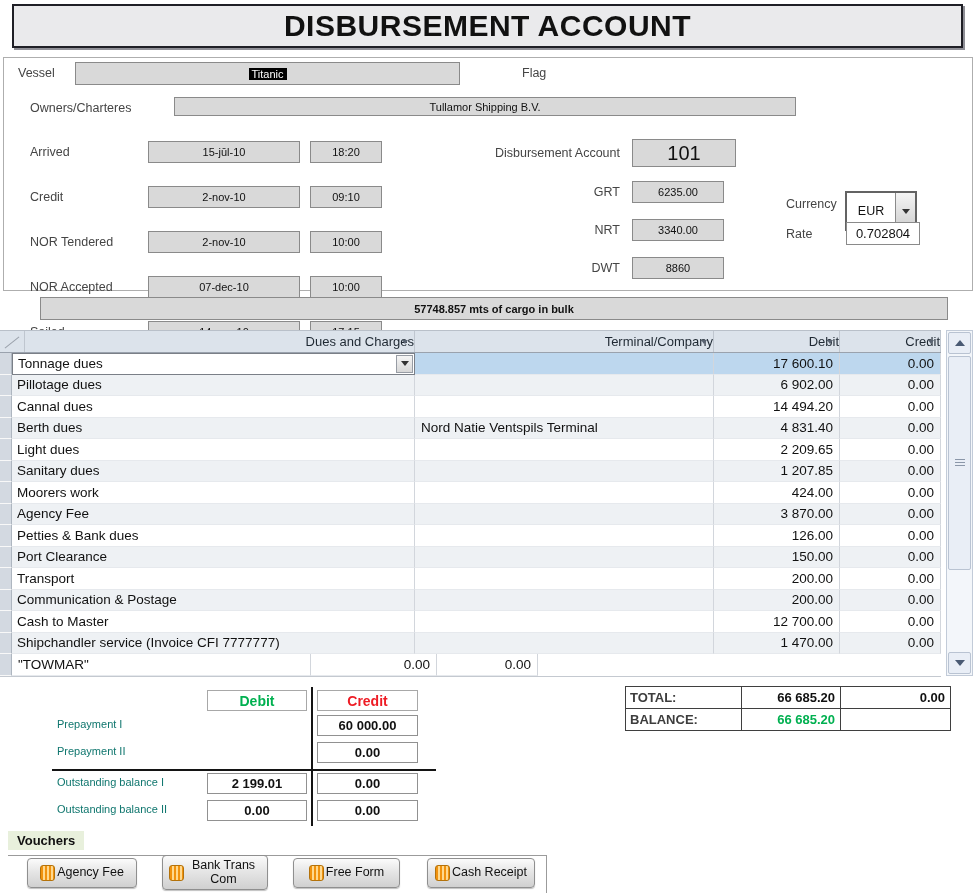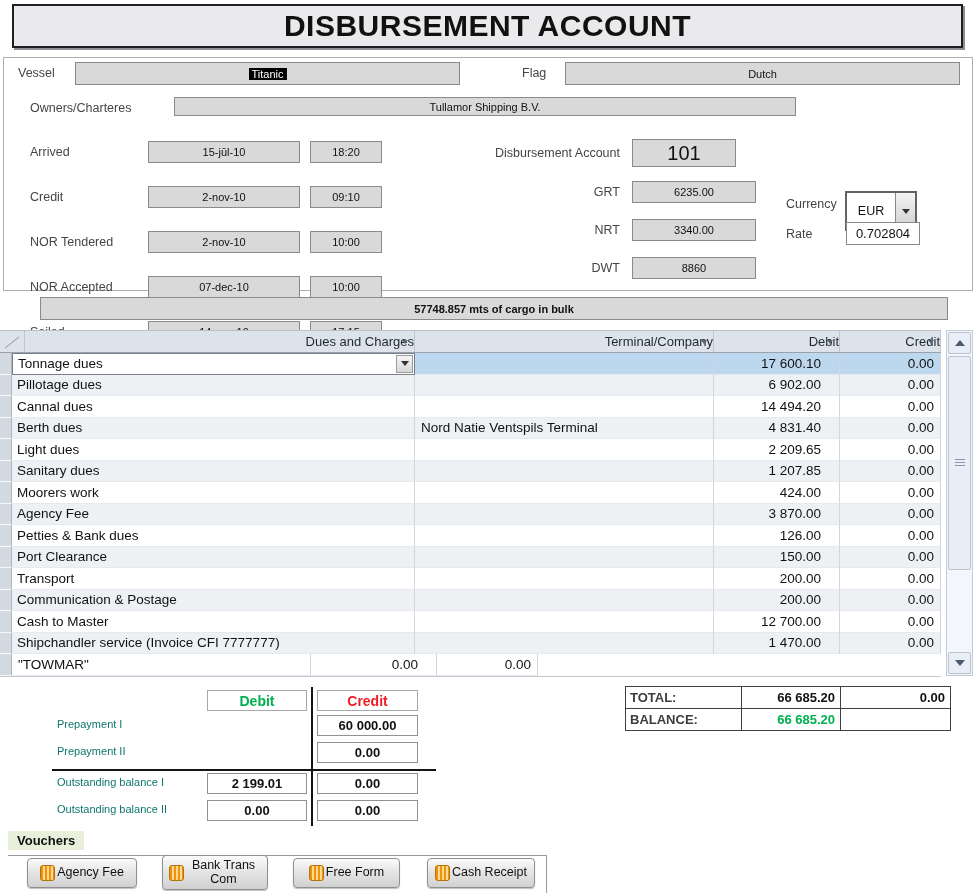--- a/index.html
+++ b/index.html
@@ -28,21 +28,21 @@
   .drow{position:relative;height:26px;margin-bottom:19px;width:460px}
   .drow .lbl{left:30px;top:4px}
   .drow .dbox{left:148px;top:0;width:152px;height:22px}
   .drow .tbox{left:310px;top:0;width:72px;height:22px}
 
   .da-label{left:440px;top:146px;width:180px;text-align:right}
   .da-box{left:632px;top:139px;width:104px;height:28px;font-size:20px}
   .ton-rows{position:absolute;left:0;top:181px}
   .tonrow{position:relative;height:22px;margin-bottom:16px;width:740px}
   .tonrow .lbl{left:440px;top:4px;width:180px;text-align:right}
-  .tonrow .gbox{left:632px;top:0;width:124px;height:22px}
+  .tonrow .gbox{left:632px;top:0;width:92px;height:22px}
 
   .cur-label{left:786px;top:197px}
   .combo{position:absolute;left:845px;top:191px;width:72px;height:40px;border:2px solid #636363;background:#fff;display:flex}
   .combo-val{flex:1;display:flex;align-items:center;justify-content:center;font-size:12.5px}
   .combo-dd{width:20px;background:linear-gradient(#f4f4f4,#cfcfcf);border-left:1px solid #8a8a8a;
     display:flex;align-items:center;justify-content:center}
   .arr-down{width:0;height:0;border-left:4px solid transparent;border-right:4px solid transparent;border-top:5px solid #333}
   .rate-label{left:786px;top:227px}
   .rate-box{left:846px;top:222px;width:74px;height:23px;font-size:13px}
 
@@ -60,21 +60,21 @@
   .diag{position:absolute;left:3px;top:11px;width:18px;height:1px;background:#9aa1ab;transform:rotate(-38deg)}
 
   .tbl-body{position:absolute;left:0;top:353px;width:941px;border-bottom:1px solid #c4c9d0}
   .trow{display:flex;height:21.53px;background:#fff}
   .trow.band{background:var(--band-row)}
   .trow .c{border-right:1px solid #d2d6dc;border-bottom:1px solid #e6e9ed;font-size:13.5px;
     display:flex;align-items:center;overflow:hidden;white-space:nowrap}
   .c.rowhdr{width:12px;background:#d3d9e1;border-right:1px solid #aeb6c0;border-bottom:1px solid #f8f8f8}
   .c.dues{width:403px;padding-left:5px;position:relative}
   .c.term{width:299px;padding-left:6px}
-  .c.debit{width:126px;justify-content:flex-end;padding-right:18px}
+  .c.debit{width:126px;justify-content:flex-end;padding-right:6px}
   .c.credit{width:101px;justify-content:flex-end;padding-right:6px}
   .trow.selected .c.term,.trow.selected .c.debit,.trow.selected .c.credit{background:var(--selected-row)}
   .trow.selected .c.dues{background:#fff;border:1px solid #7a7f87}
   .dues-combo{display:none;position:absolute;right:1px;top:1px;bottom:1px;width:17px;
     background:linear-gradient(#f5f5f5,#d7d7d7);border:1px solid #979ca4;align-items:center;justify-content:center}
   .trow.selected .dues-combo{display:flex}
 
   
   .vscroll{position:absolute;left:946px;top:330px;width:27px;height:346px;background:#f3f6fa;border:1px solid #c2cbd8}
   .sbtn{position:absolute;left:1px;right:1px;height:22px;background:#e9eef6;border:1px solid #b9c3d2;
@@ -134,23 +134,20 @@
     <span>DISBURSEMENT ACCOUNT</span>
   </div>
 
   <div class="info-panel"></div>
 
   <div class="lbl" style="left:18px;top:66px">Vessel</div>
   <div class="gbox" style="left:75px;top:62px;width:385px;height:23px">
     <span class="sel-text">Titanic</span>
   </div>
   <div class="lbl" style="left:522px;top:66px">Flag</div>
-  <div class="gbox" style="left:565px;top:62px;width:395px;height:23px">
-    <span>Dutch</span>
-  </div>
 
   <div class="lbl" style="left:30px;top:101px">Owners/Charteres</div>
   <div class="gbox" style="left:174px;top:97px;width:622px;height:19px">
     <span>Tullamor Shipping B.V.</span>
   </div>
 
   <div class="date-rows" id="date-rows">
       <div class="drow">
     <span class="lbl">Arrived</span>
     <span class="gbox dbox">15-jūl-10</span>

